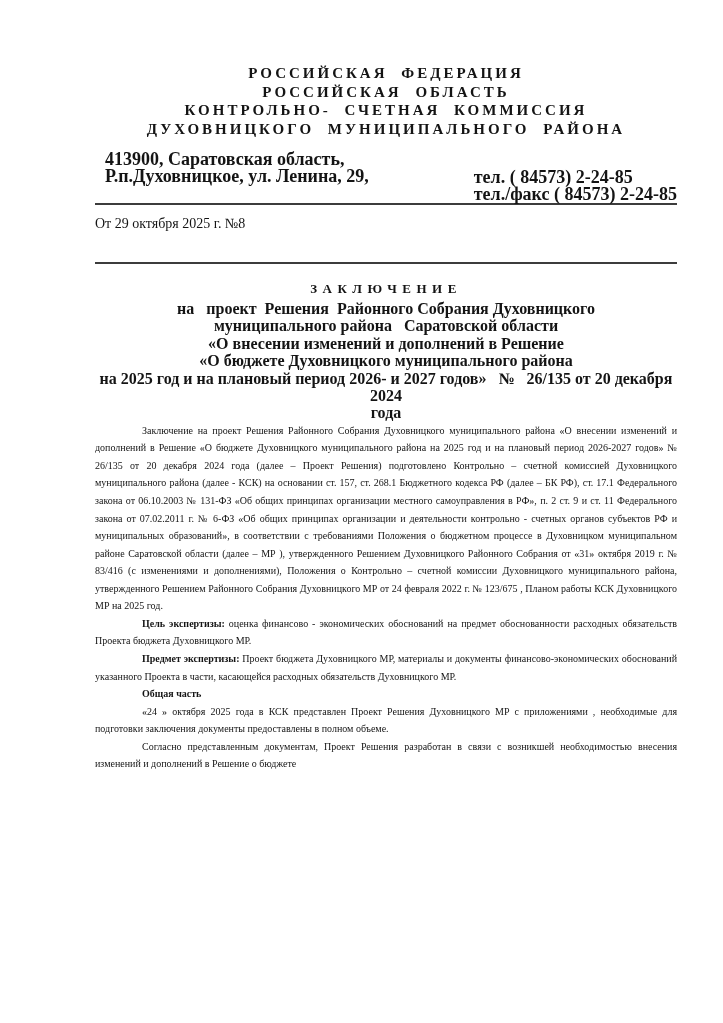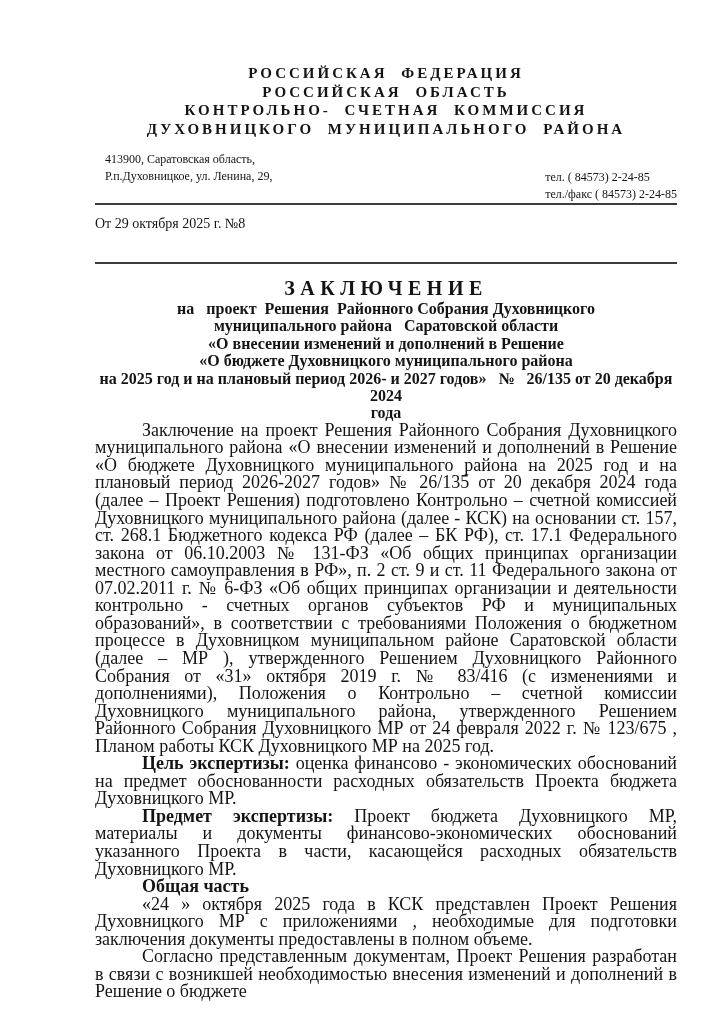--- a/index.html
+++ b/index.html
@@ -24,23 +24,24 @@
     font-weight: bold;
     font-size: 15px;
     line-height: 18.5px;
     letter-spacing: 3px;
     word-spacing: 7px;
   }
   
   .contact {
     position: relative;
     margin-top: 13px;
-    font-size: 12px;
+    font-size: 18px;
     line-height: 17px;
     min-height: 52px;
+    font-weight: bold;
   }
   .contact-left {
     position: absolute;
     left: 10px;
     top: 0;
   }
   .contact-right {
     position: absolute;
     right: 0;
     top: 18px;
@@ -56,33 +57,33 @@
     margin-top: 11px;
   }
   .rule-title { margin-top: 30px; }
   
   .title-block {
     text-align: center;
     font-weight: bold;
     margin-top: 13px;
   }
   .doc-title {
-    font-size: 20px;
+    font-size: 13px;
     letter-spacing: 5.5px;
     line-height: 23px;
   }
   .subtitle-line {
     font-size: 16px;
     line-height: 17.4px;
     white-space: pre-wrap;
   }
   
   .body-text p {
     margin: 0;
-    font-size: 18px;
+    font-size: 10px;
     line-height: 17.55px;
     text-align: justify;
     text-indent: 47px;
   }
   .p-main    { margin-top: 16px; }
   .p-goal    { margin-top: 26px; }
   .p-subject { margin-top: 17px; }
   .h-general { margin-top: 15px; font-weight: bold; }
   .p-final   { margin-top: 17px; }
   b { font-weight: bold; }

